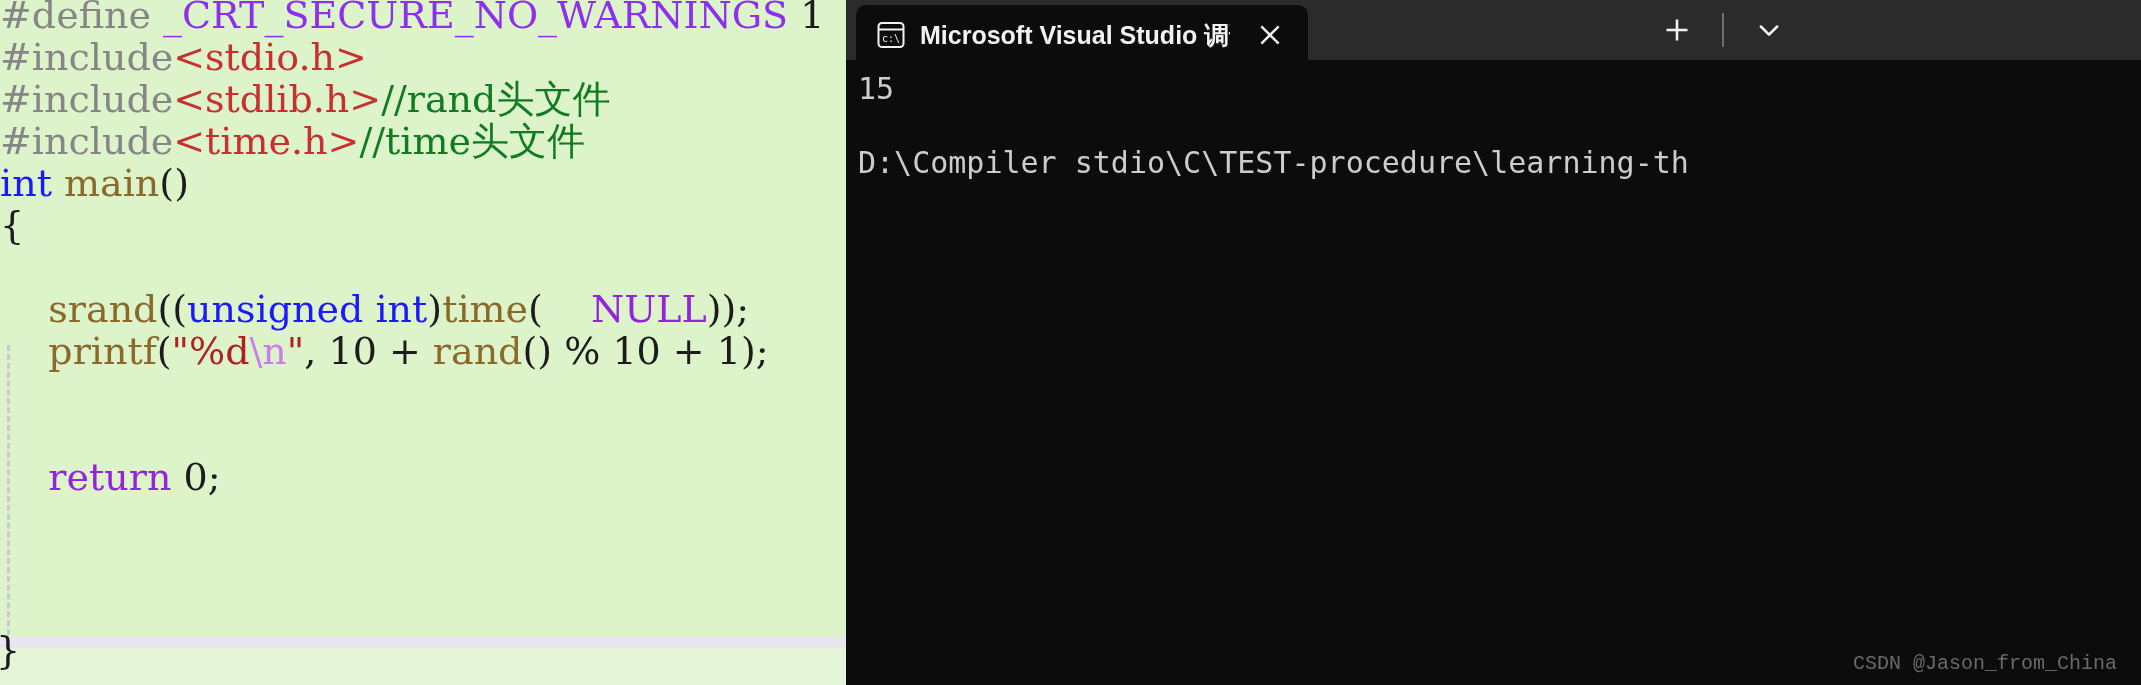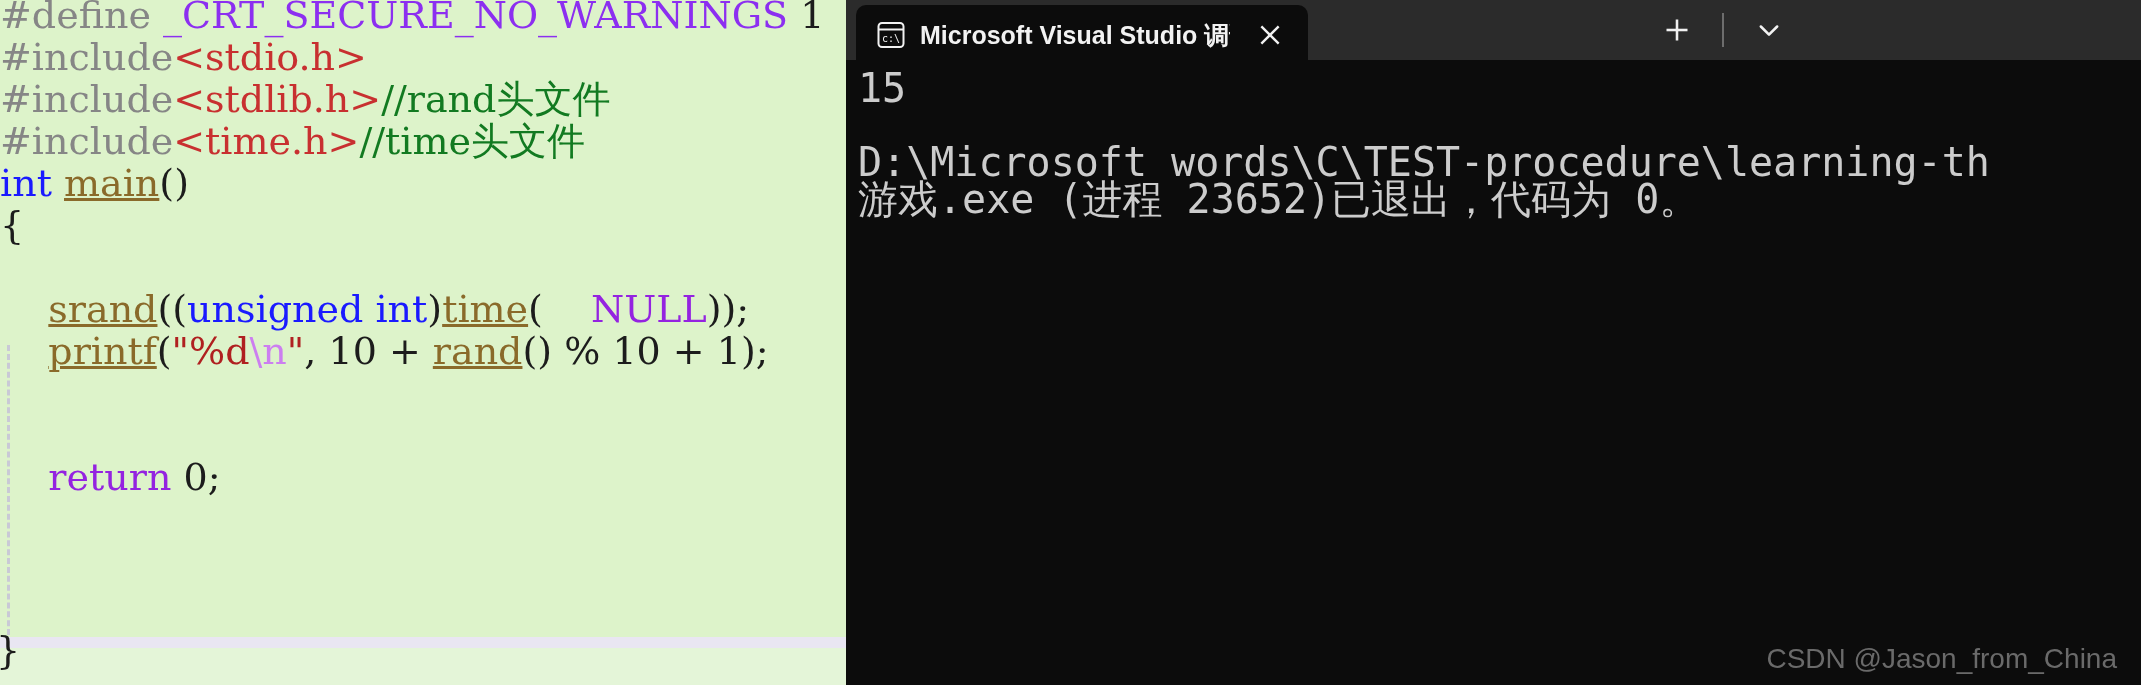--- a/index.html
+++ b/index.html
@@ -47,21 +47,21 @@
     white-space: pre;
     position: relative;
   }
   .tok-pre   { color: #868686; }
   .tok-macro { color: #8c2ff0; }
   .tok-num   { color: #1c1c1c; }
   .tok-hdr   { color: #c83030; }
   .tok-cmt   { color: #127a21; }
   .tok-kw    { color: #1a1aff; }
   .tok-kw2   { color: #9423e0; margin-top: 36px; }
-  .tok-fn    { color: #8a6a2a; text-decoration: underline; }
+  .tok-fn    { color: #8a6a2a; }
   .tok-plain { color: #1c1c1c; }
   .tok-punct { color: #1c1c1c; }
   .tok-str   { color: #b02020; }
   .tok-esc   { color: #cc7ef0; }
   .tok-const { color: #9423e0; margin-left: 48px; }
   .tok-brace { color: #1c1c1c; }
 
   
   #indent-guide {
     position: absolute;
@@ -194,42 +194,42 @@
     width: 1295px;
     height: 625px;
     background: #0c0c0c;
     overflow: hidden;
   }
   #terminal-text {
     position: absolute;
     left: 12px;
     top: 10px;
     font-family: "DejaVu Sans Mono", "Liberation Mono", monospace;
-    font-size: 40px;
+    font-size: 30px;
     line-height: 37px;
     color: #cccccc;
     white-space: pre;
   }
   .term-line { height: 37px; white-space: pre; }
   .term-blank { height: 37px; }
   #term-cursor {
     display: inline-block;
     width: 3px;
     height: 30px;
     background: #cccccc;
     vertical-align: -4px;
     margin-left: 1px;
   }
   #watermark {
     position: absolute;
     right: 24px;
     bottom: 10px;
     color: #6a6a6a;
-    font-family: Liberation Sans, sans-serif;
-    font-size: 28px;
+    font-family: Liberation Mono, monospace;
+    font-size: 20px;
     white-space: nowrap;
     margin-left: 19px;
   }
 </style>
 </head>
 <body>
 
 <div id="editor-pane">
 
   <div id="code-surface">
@@ -283,17 +283,17 @@
       <span class="tab-action-btn">
         <svg viewBox="0 0 24 24" width="28" height="28" aria-hidden="true">
           <polyline points="5,9 12,16 19,9" fill="none" stroke="#f2f2f2" stroke-width="2.2" stroke-linecap="round" stroke-linejoin="round"></polyline>
         </svg>
       </span>
     </div>
 
   </div>
 
   <div id="terminal-body">
-    <div id="terminal-text"><div class="term-line">15</div><div class="term-line term-blank"></div><div class="term-line">D:\Microsoft words\C\TEST-procedure\learning-th</div><div class="term-line">游戏.exe (进程 23652)已退出，代码为 0。</div></div>
+    <div id="terminal-text"><div class="term-line">15</div><div class="term-line term-blank"></div><div class="term-line">D:\Compiler stdio\C\TEST-procedure\learning-th</div></div>
     <div id="watermark">CSDN @Jason_from_China</div>
   </div>
 
 </div>
 
 </body></html>

